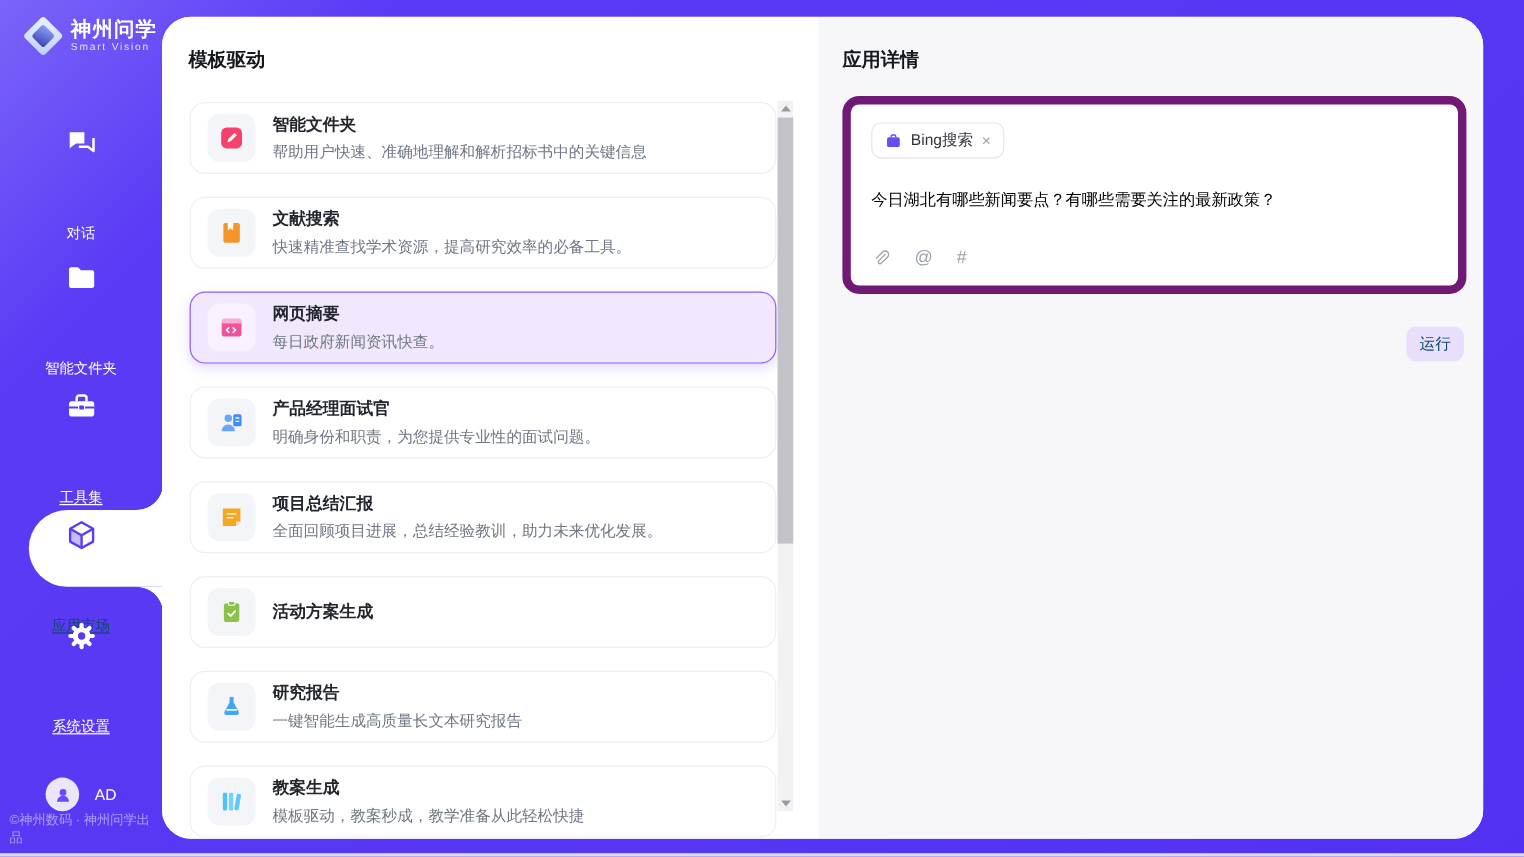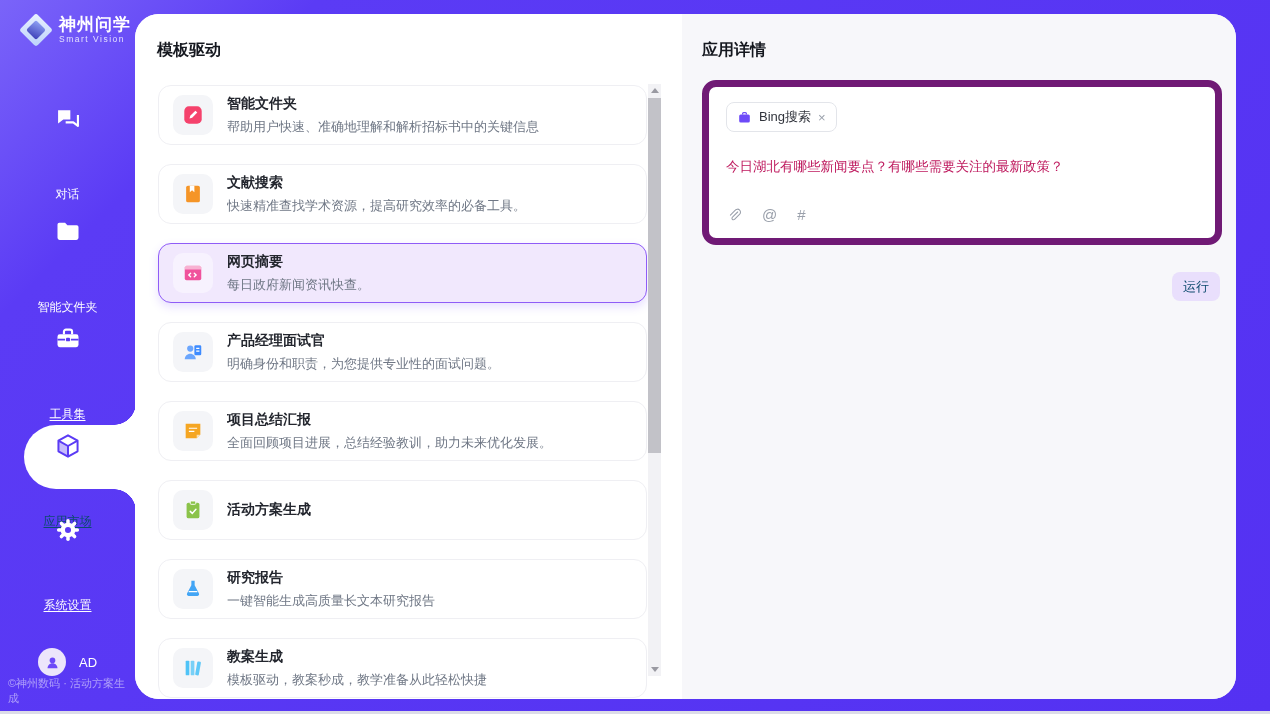--- a/index.html
+++ b/index.html
@@ -75,21 +75,21 @@
   .detail-panel .panel-title { position:absolute; left:20px; top:26px; }
 
   .input-card { position:absolute; left:20px; top:66px; width:520px; height:165px;
     background:#fff; border:7px solid #701a75; border-radius:14px; padding:15px 17px;
     display:flex; flex-direction:column; }
   .tool-tag { display:inline-flex; align-items:center; height:30px; padding:0 10px;
     border:1px solid #e3e5ea; border-radius:8px; background:#fff; align-self:flex-start; cursor:default; }
   .tool-tag svg { width:15px; height:15px; }
   .tag-label { font-size:13px; color:#31343c; margin:0 7px 0 7px; }
   .tag-close { color:#9aa0ab; font-size:13px; cursor:pointer; line-height:1; }
-  .query-text { margin-top:26px; font-size:13.5px; color:#be185d; }
+  .query-text { margin-top:26px; font-size:13.5px; color:#000000; }
   .icon-row { margin-top:auto; display:flex; align-items:center; gap:20px; }
   .icon-row .mini { color:#9aa0ab; font-size:15px; cursor:pointer; display:flex; align-items:center; }
   .icon-row svg { width:16px; height:16px; }
 
   .run-btn { position:absolute; right:16px; top:258px; width:48px; height:29px;
     background:#e9dffc; color:#0c4a6e; border:none; border-radius:8px; font-size:13px;
     font-family:inherit; cursor:pointer; }
 </style>
 </head>
 <body>
@@ -169,21 +169,21 @@
       <svg viewBox="0 0 24 24" width="17" height="17">
           <g fill="#6d4af8">
             <circle cx="12" cy="9" r="4"></circle>
             <path d="M5 20c0-3.9 3.1-7 7-7s7 3.1 7 7z"></path>
           </g>
         </svg>
     </span>
     <span class="user-name">AD</span>
   </div>
 
-  <div class="copyright">©神州数码 · 活动方案生成</div>
+  <div class="copyright">©神州数码 · 神州问学出品</div>
 </div>
 
 <div class="card">
 
   <div class="list-panel">
     <div class="panel-title">模板驱动</div>
 
     <div class="app-list">
 
       <div class="app-item">

